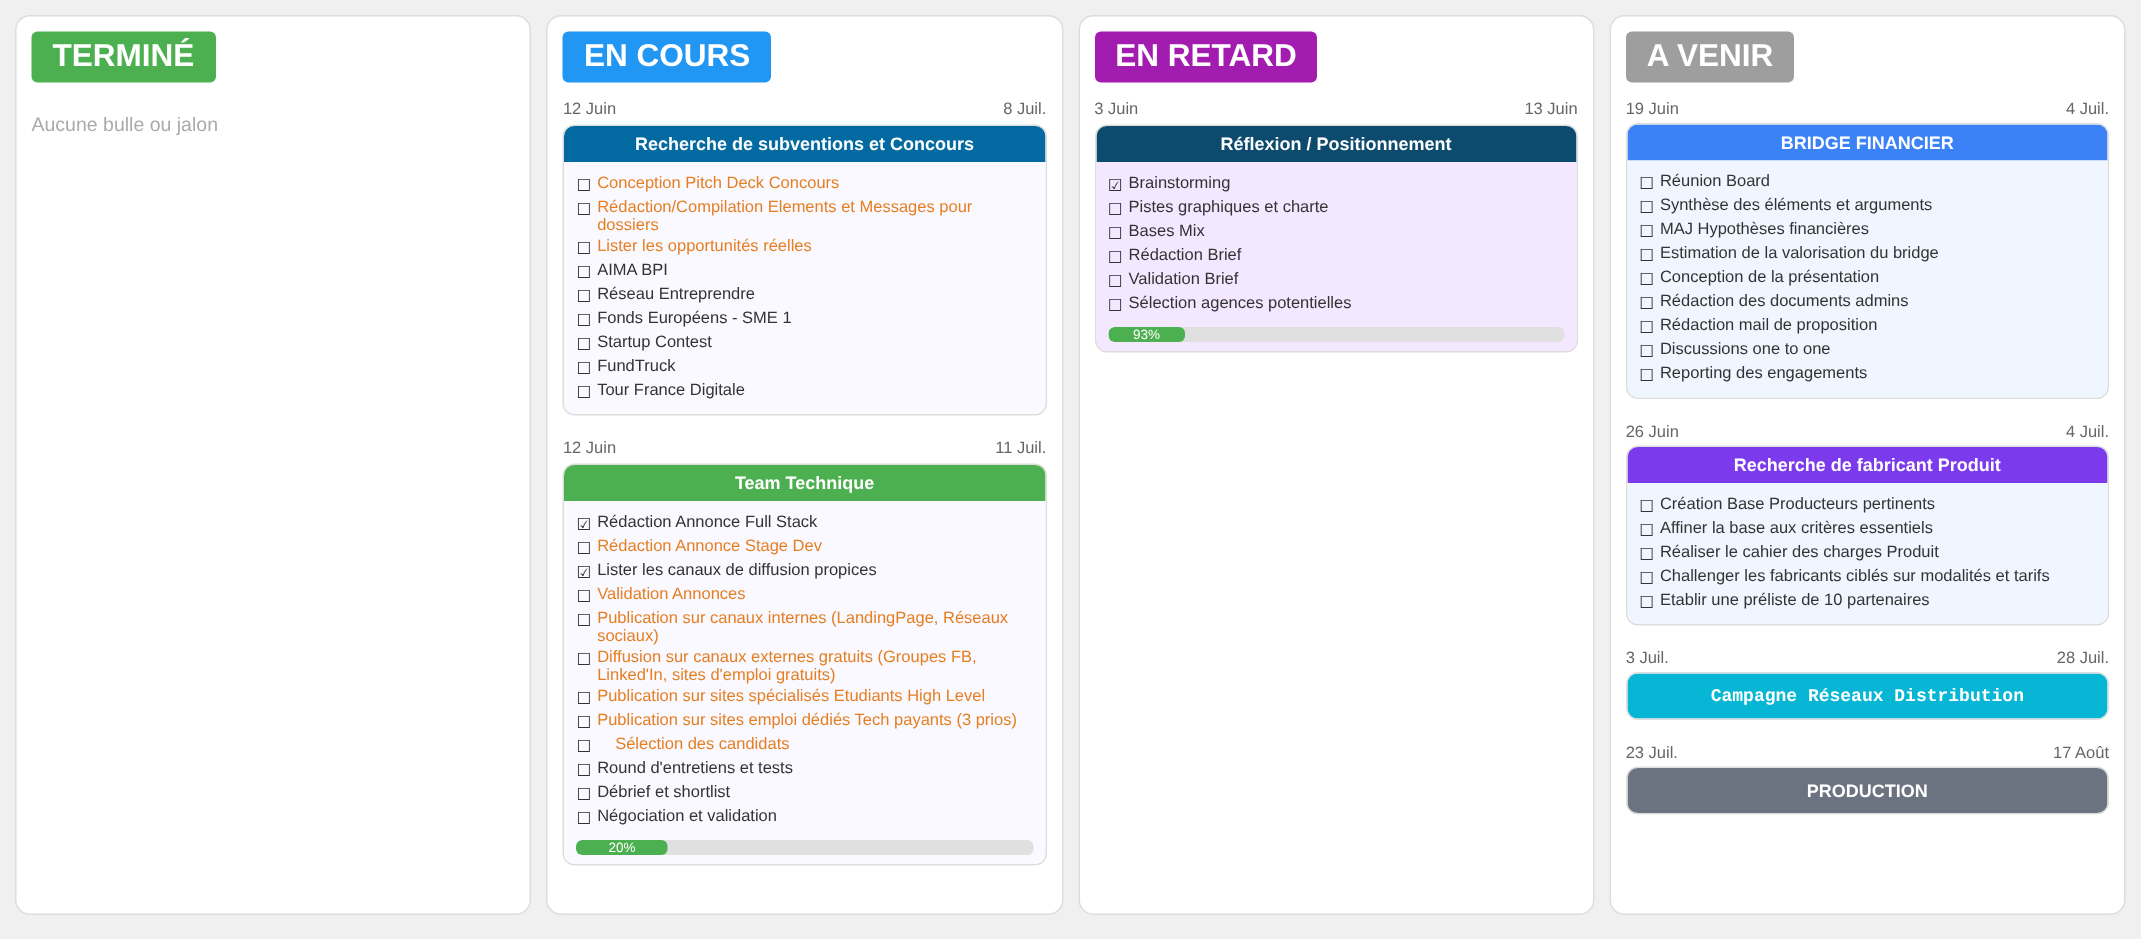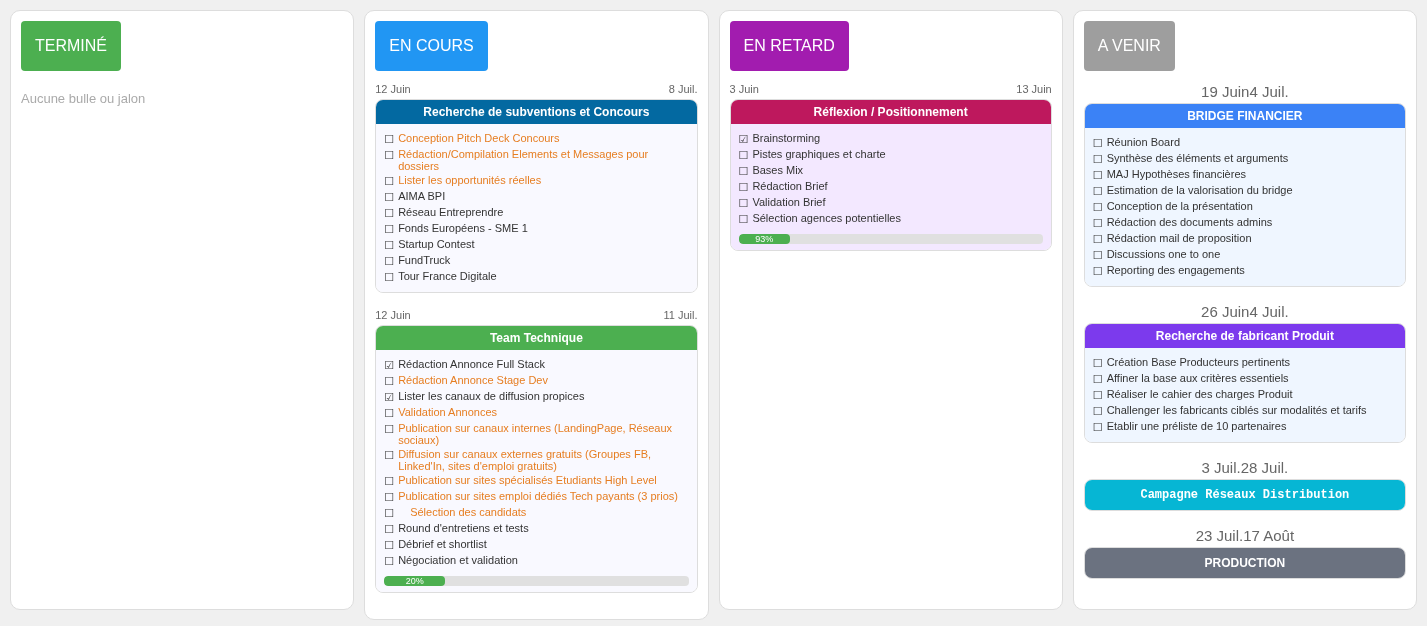--- a/index.html
+++ b/index.html
@@ -15,24 +15,24 @@
     .column {
       background: #fff;
       border-radius: 10px;
       border: 1px solid #ddd;
       flex: 1;
       min-width: 0;
       padding: 10px;
       min-height: 600px;
     }
     .column-header {
-      font-weight: normal;
-      font-size: 16px;
+      font-weight: bold;
+      font-size: 21px;
       color: #fff;
-      padding: 16px 14px;
+      padding: 5px 14px;
       border-radius: 4px;
       display: inline-block;
       margin-bottom: 12px;
     }
     .col-termine .column-header { background: #4caf50; }
     .col-encours .column-header { background: #2196f3; }
     .col-retard .column-header { background: #a21caf; }
     .col-avenir .column-header { background: #9e9e9e; }
 
     .empty-msg {
@@ -95,22 +95,22 @@
       font-size: 9px;
       color: #fff;
     }
     .card-wrapper { margin-bottom: 12px; }
     .card-body-purple { background: #f3e8ff; padding: 6px 8px; }
     .card-body-blue-light { background: #eff6ff; padding: 6px 8px; }
 
     .avenir-card-wrapper { margin-bottom: 14px; }
     .avenir-card-meta {
       display: flex;
-      justify-content: center;
-      font-size: 15px;
+      justify-content: space-between;
+      font-size: 11px;
       color: #666;
       margin-bottom: 3px;
     }
   </style>
 </head>
 <body>
 
 <div class="column col-termine">
   <div class="column-header">TERMINÉ</div>
   <div class="empty-msg">Aucune bulle ou jalon</div>
@@ -236,21 +236,21 @@
 <div class="column col-retard">
   <div class="column-header">EN RETARD</div>
 
   
   <div class="card-wrapper">
     <div class="card-meta">
       <span>3 Juin</span>
       <span>13 Juin</span>
     </div>
     <div class="card">
-      <div class="card-title-bar reflexion-card" style="background:#be185d;">Réflexion / Positionnement</div>
+      <div class="card-title-bar reflexion-card" style="background:#0c4a6e;">Réflexion / Positionnement</div>
       <div class="card-body card-body-purple">
         <div class="task-item">
             <span class="chk">☑</span>
             <span>Brainstorming</span>
           </div>
         <div class="task-item">
             <span class="chk">☐</span>
             <span>Pistes graphiques et charte</span>
           </div>
         <div class="task-item">

